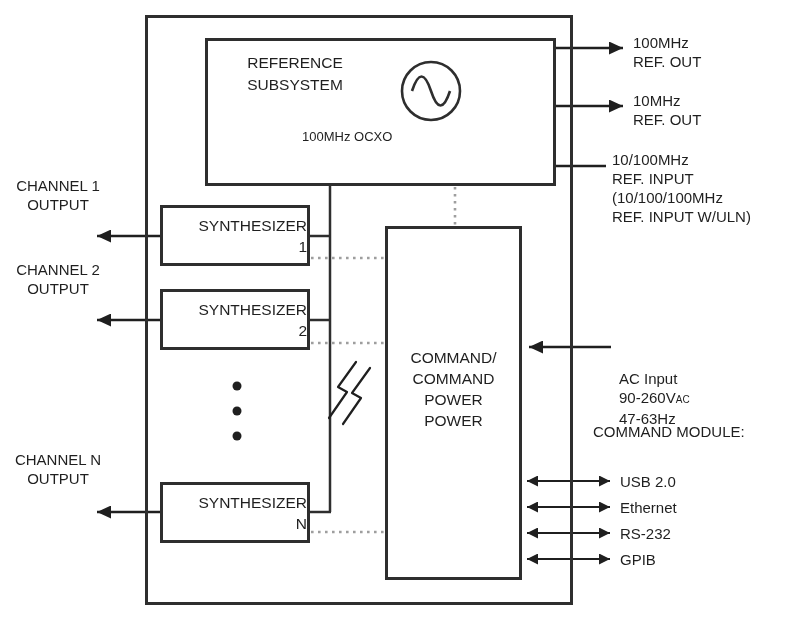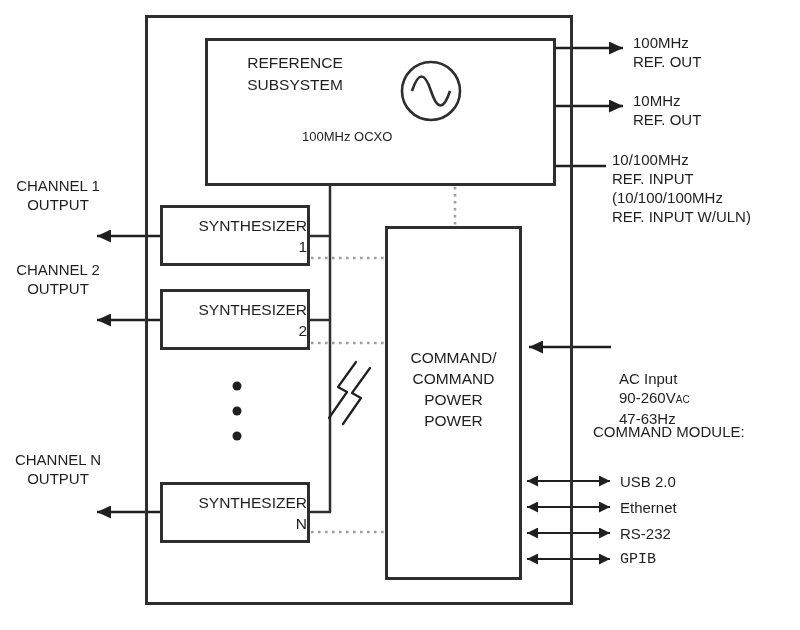--- a/index.html
+++ b/index.html
@@ -19,21 +19,21 @@
   .osc-svg { position:absolute; left:188px; top:15px; }
   .osc-label { position:absolute; left:94px; top:86px; width:228px; font-size:13px; line-height:20px; }
   .ch { width:100px; text-align:center; left:8px; }
   .ch1 { top:176px; } .ch2 { top:260px; } .chn { top:450px; }
   .ro100 { left:633px; top:33px; }
   .ro10  { left:633px; top:91px; }
   .refin { left:612px; top:150px; }
   .acin  { left:619px; top:329px;margin-top:40px; }
   .cptitle { left:593px; top:422px; }
   .port { left:620px; }
-  .p0 { top:472px; } .p1 { top:498px; } .p2 { top:524px; } .p3 { top:550px;font-family:Liberation Mono, monospace; }
+  .p0 { top:472px; } .p1 { top:498px; } .p2 { top:524px; } .p3 { top:550px; }
   .sub { font-size:10px; }
 </style>
 </head>
 <body>
 
 <div class="canvas">
 
   <svg class="wires" width="800" height="630" viewBox="0 0 800 630">
     <defs>
       <marker id="ah" markerUnits="userSpaceOnUse" markerWidth="15" markerHeight="13" refX="14" refY="6.5" orient="auto-start-reverse">

